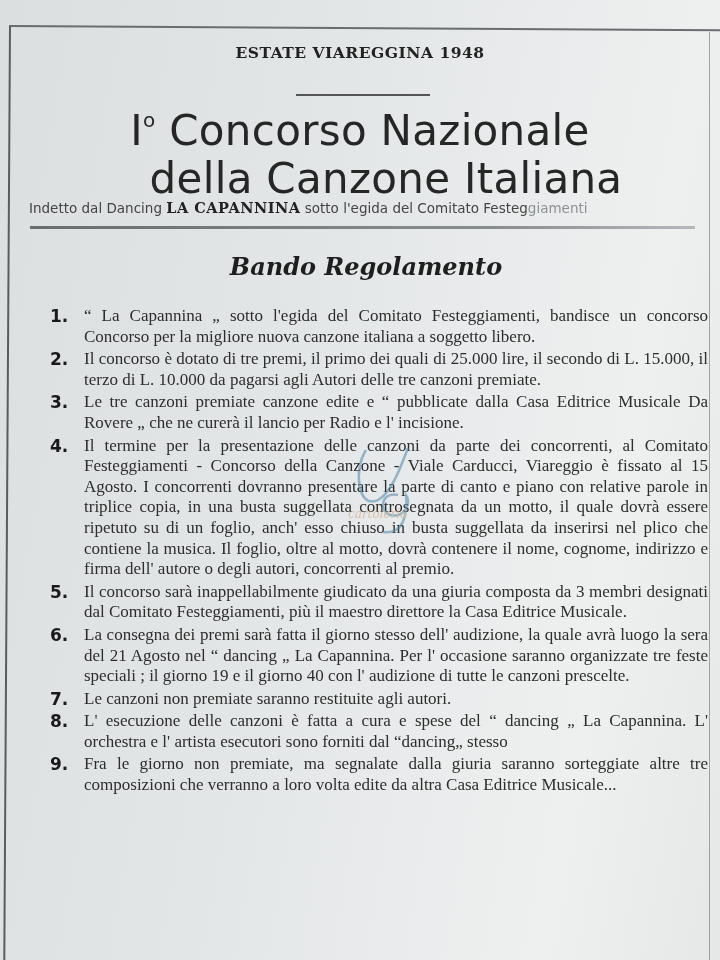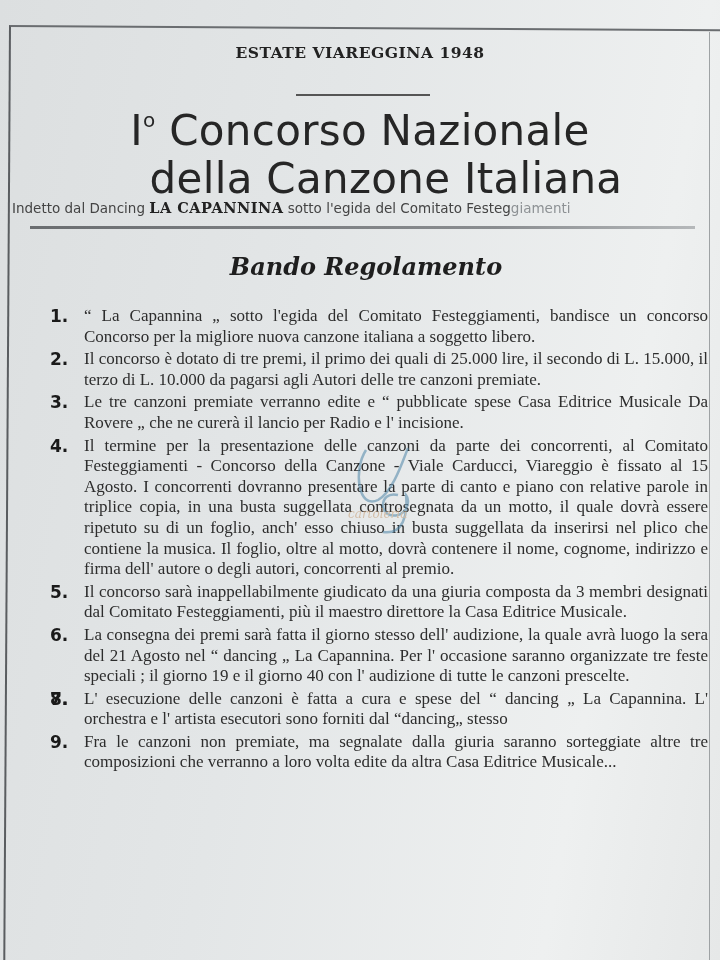--- a/index.html
+++ b/index.html
@@ -66,21 +66,21 @@
       line-height: 48px;
       color: #262626;
       letter-spacing: 0.3px;
     }
     .title .line1 { display: block; }
     .title .line2 { display: block; padding-left: 52px; }
     .title sup { font-size: 20px; vertical-align: 18px; }
     .subtitle {
       position: absolute;
       top: 199px;
-      left: 12px;
+      left: 29px;
       width: 680px;
       font-family: "DejaVu Sans", sans-serif;
       font-size: 13.5px;
       color: #444;
       white-space: nowrap;
       overflow: hidden;
     }
     .subtitle b {
       font-family: "DejaVu Serif", serif;
       font-size: 14.5px;
@@ -164,26 +164,26 @@
 <div class="subtitle">
   <span>Indetto dal Dancing </span><b>LA CAPANNINA</b><span> sotto l'egida del Comitato Festeg</span><span class="fade">giamenti</span>
 </div>
 <div class="sub-rule"></div>
 
 <div class="section-title">Bando Regolamento</div>
 
 <ol class="rules">
   <li class="rule"><span class="num">1.</span><span>“ La Capannina „ sotto l'egida del Comitato Festeggiamenti, bandisce un concorso Concorso per la migliore nuova canzone italiana a soggetto libero.</span></li>
   <li class="rule"><span class="num">2.</span><span>Il concorso è dotato di tre premi, il primo dei quali di 25.000 lire, il secondo di L. 15.000, il terzo di L. 10.000 da pagarsi agli Autori delle tre canzoni premiate.</span></li>
-  <li class="rule"><span class="num">3.</span><span>Le tre canzoni premiate verranno edite e “ pubblicate spese Casa Editrice Musicale Da Rovere „ che ne curerà il lancio per Radio e l' incisione.</span></li>
+  <li class="rule"><span class="num">3.</span><span>Le tre canzoni premiate canzone edite e “ pubblicate dalla Casa Editrice Musicale Da Rovere „ che ne curerà il lancio per Radio e l' incisione.</span></li>
   <li class="rule"><span class="num">4.</span><span>Il termine per la presentazione delle canzoni da parte dei concorrenti, al Comitato Festeggiamenti - Concorso della Canzone - Viale Carducci, Viareggio è fissato al 15 Agosto. I concorrenti dovranno presentare la parte di canto e piano con relative parole in triplice copia, in una busta suggellata controsegnata da un motto, il quale dovrà essere ripetuto su di un foglio, anch' esso chiuso in busta suggellata da inserirsi nel plico che contiene la musica. Il foglio, oltre al motto, dovrà contenere il nome, cognome, indirizzo e firma dell' autore o degli autori, concorrenti al premio.</span></li>
   <li class="rule"><span class="num">5.</span><span>Il concorso sarà inappellabilmente giudicato da una giuria composta da 3 membri designati dal Comitato Festeggiamenti, più il maestro direttore la Casa Editrice Musicale.</span></li>
   <li class="rule"><span class="num">6.</span><span>La consegna dei premi sarà fatta il giorno stesso dell' audizione, la quale avrà luogo la sera del 21 Agosto nel “ dancing „ La Capannina. Per l' occasione saranno organizzate tre feste speciali ; il giorno 19 e il giorno 40 con l' audizione di tutte le canzoni prescelte.</span></li>
-  <li class="rule"><span class="num">7.</span></li>
+  <li class="rule"><span class="num">7.</span><span>Le canzoni non premiate saranno restituite agli autori.</span></li>
   <li class="rule"><span class="num">8.</span><span>L' esecuzione delle canzoni è fatta a cura e spese del “ dancing „ La Capannina. L' orchestra e l' artista esecutori sono forniti dal “dancing„ stesso</span></li>
-  <li class="rule"><span class="num">9.</span><span>Fra le canzoni non premiate, ma segnalate dalla giuria saranno sorteggiate altre tre composizioni che verranno a loro volta edite da altra Casa Editrice Musicale...</span></li>
+  <li class="rule"><span class="num">9.</span><span>Fra le giorno non premiate, ma segnalate dalla giuria saranno sorteggiate altre tre composizioni che verranno a loro volta edite da altra Casa Editrice Musicale...</span></li>
 </ol>
 
 <svg class="watermark" viewBox="0 0 80 100">
   <path d="M18 10 C 5 30, 10 70, 30 60 C 45 52, 55 20, 60 8" fill="none" stroke="#4f86a8" stroke-width="2.5"></path>
   <path d="M50 55 C 30 50, 30 80, 50 75 C 60 72, 62 60, 58 55 C 60 75, 55 95, 35 92" fill="none" stroke="#4f86a8" stroke-width="2.5"></path>
   <text x="0" y="78" font-family="DejaVu Serif, serif" font-style="italic" font-size="12" fill="#c49a70">cartoleria</text>
 </svg>
 
 </body></html>

